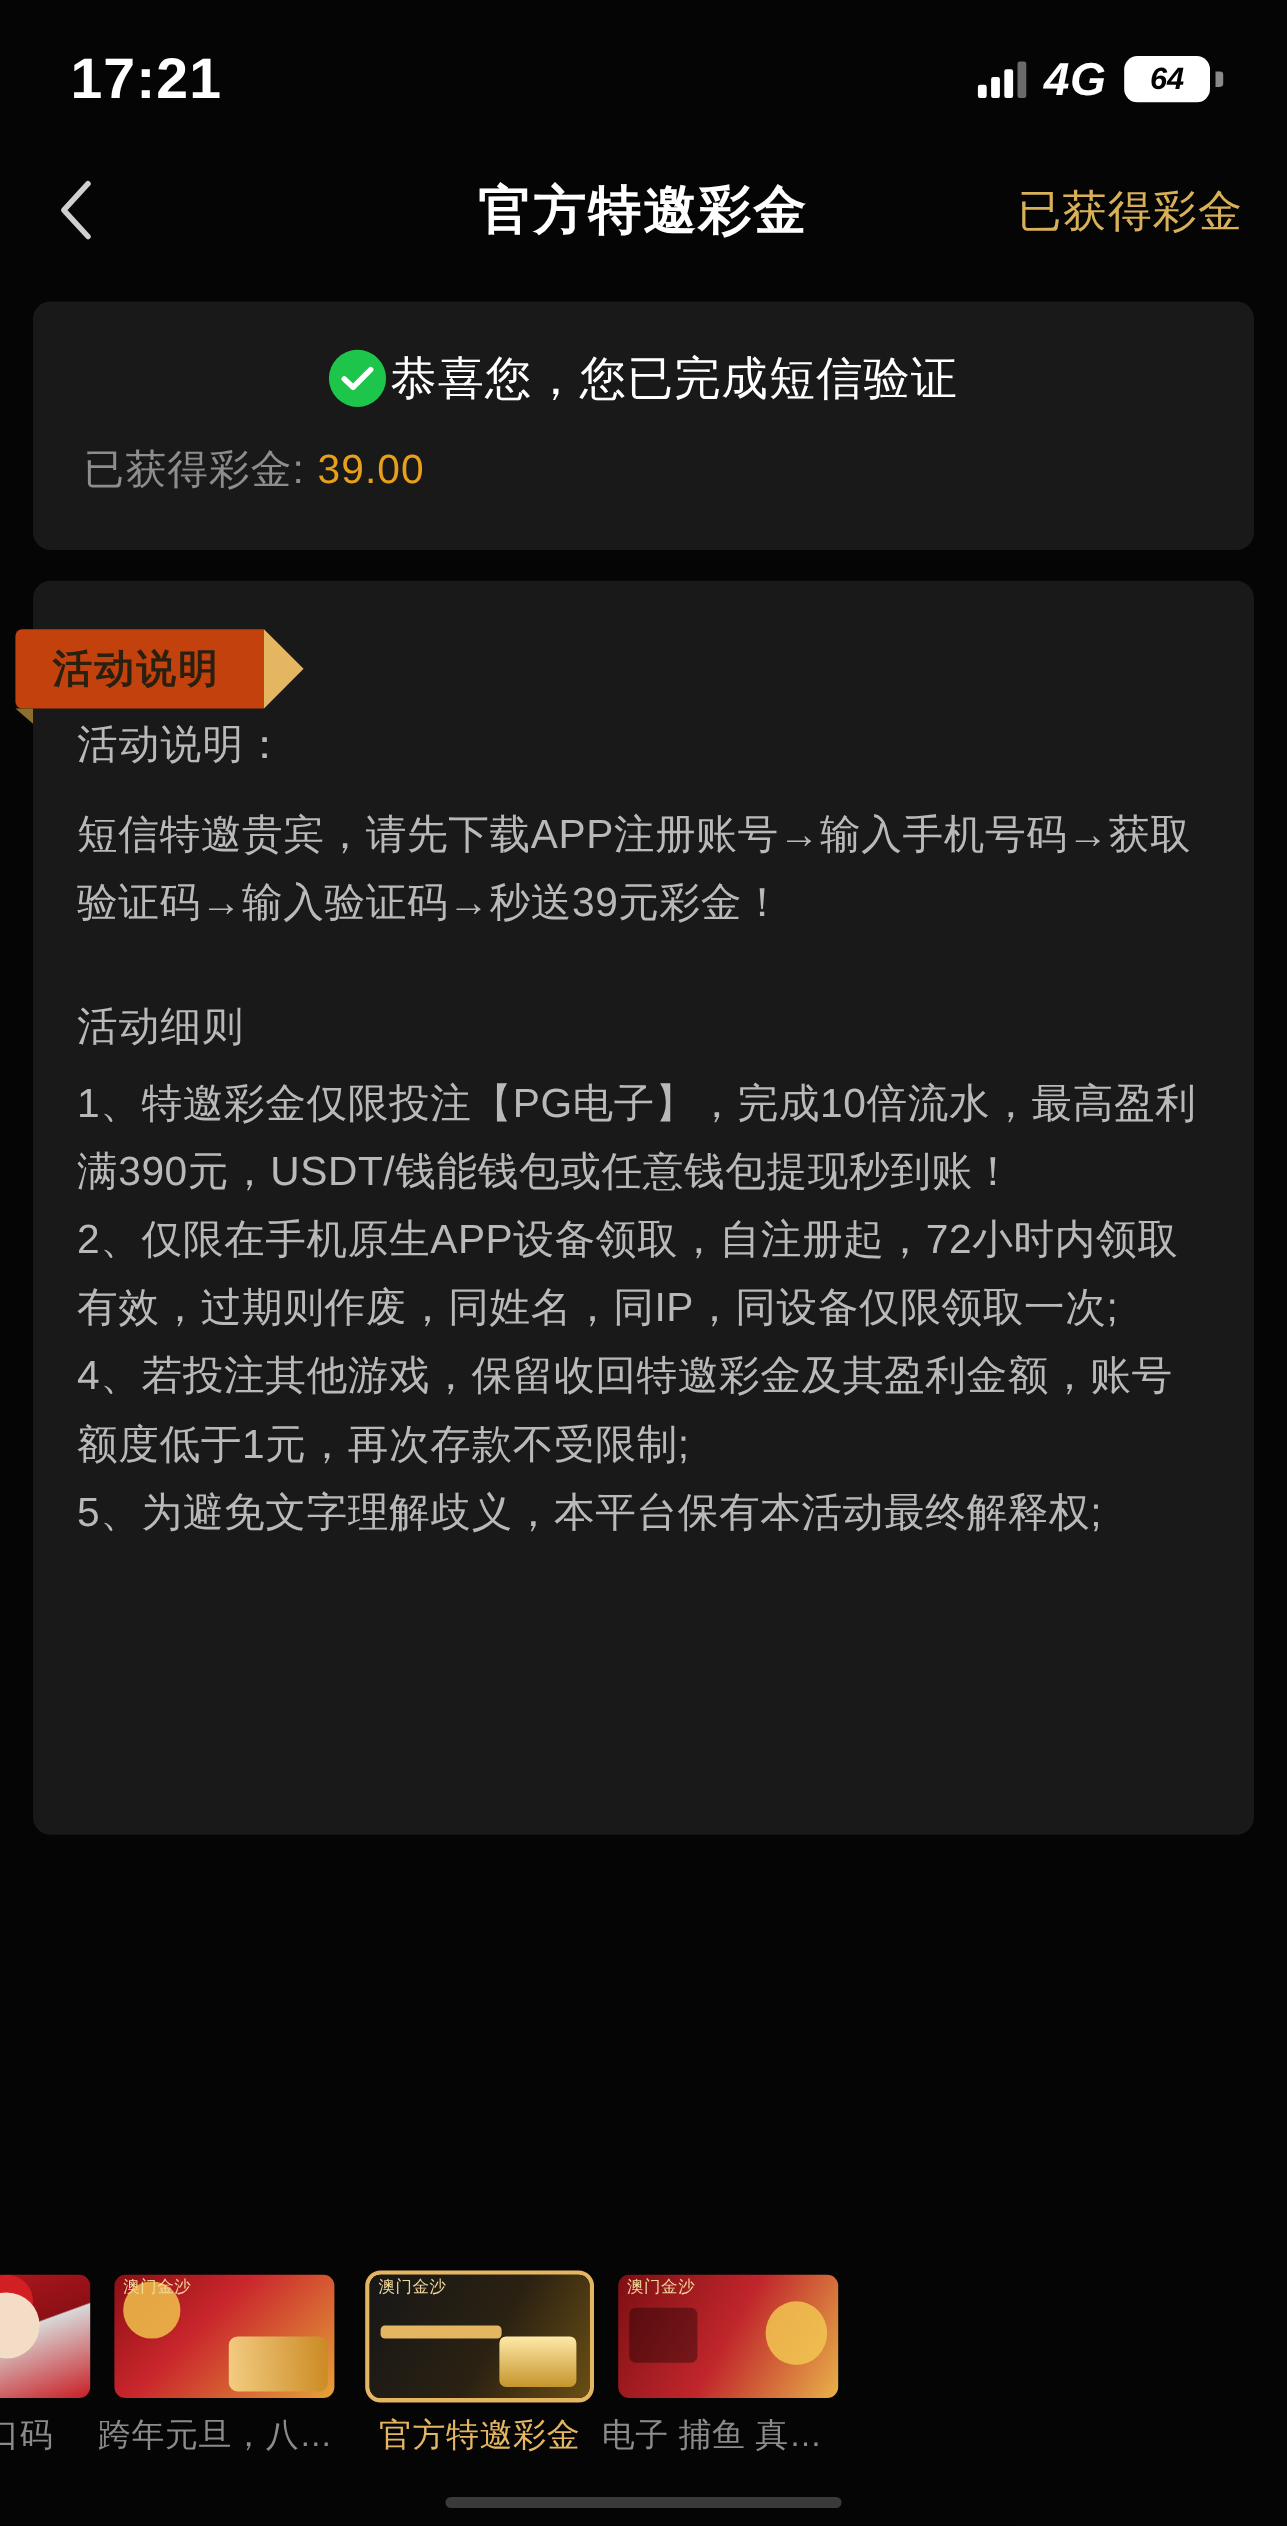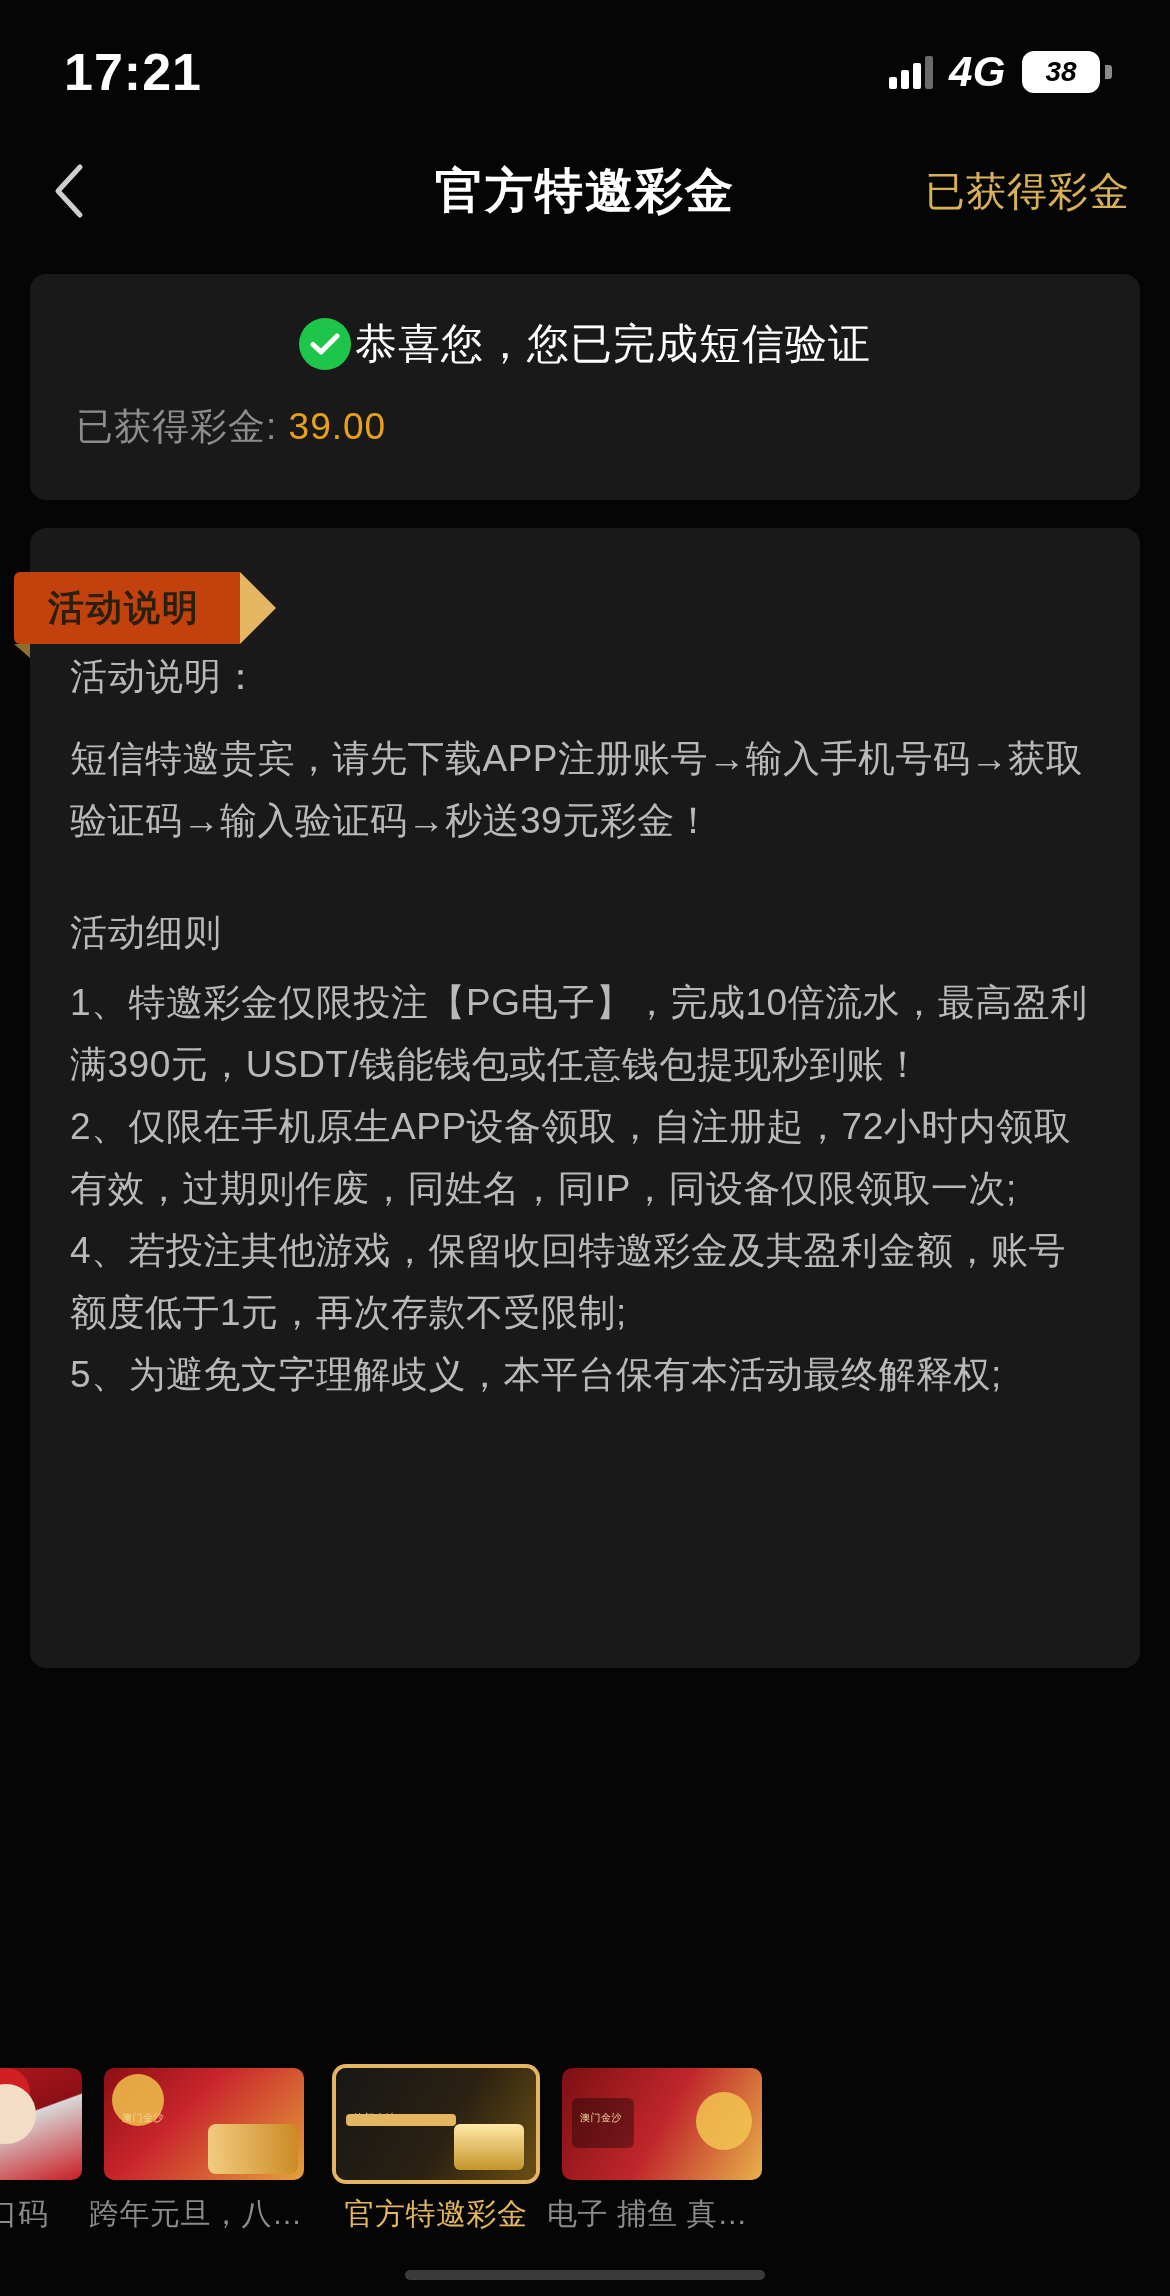--- a/index.html
+++ b/index.html
@@ -289,27 +289,26 @@
     content:"";position:absolute;left:10px;top:30px;width:62px;height:50px;border-radius:6px;
     background:rgba(0,0,0,.35);
   }
   .t-red::after {
     content:"";position:absolute;right:10px;top:24px;width:56px;height:58px;border-radius:50%;
     background:#f2c451;opacity:.85;
   }
   .thumb-tag {
     position: absolute;
     left: 6px; top: 4px;
-    font-size: 10px;
+    font-size: 15px;
     color: #f1d79a;
     letter-spacing: .5px;
     line-height: 1.1;
     text-align: center;
     width: 66px;
-    margin-top: 40px;
   }
   .home-indicator {
     position: absolute;
     bottom: 16px; left: 50%;
     transform: translateX(-50%);
     width: 360px; height: 10px;
     background: #3a3a3a;
     border-radius: 6px;
   }
 </style>
@@ -322,21 +321,21 @@
     <div class="status-time">17:21</div>
     <div class="status-right">
       <div class="sig">
           <i></i>
           <i></i>
           <i></i>
           <i></i>
         </div>
       <div class="net-label">4G</div>
       <div class="batt">
-        <div class="batt-body">38</div>
+        <div class="batt-body">64</div>
         <div class="batt-tip"></div>
       </div>
     </div>
   </div>
 
   <div class="navbar">
     <div class="nav-back">
       <svg width="34" height="56" viewBox="0 0 34 56" fill="none">
         <path d="M28 4 L6 28 L28 52" stroke="#cfcfcf" stroke-width="5" stroke-linecap="round" stroke-linejoin="round"></path>
       </svg>

